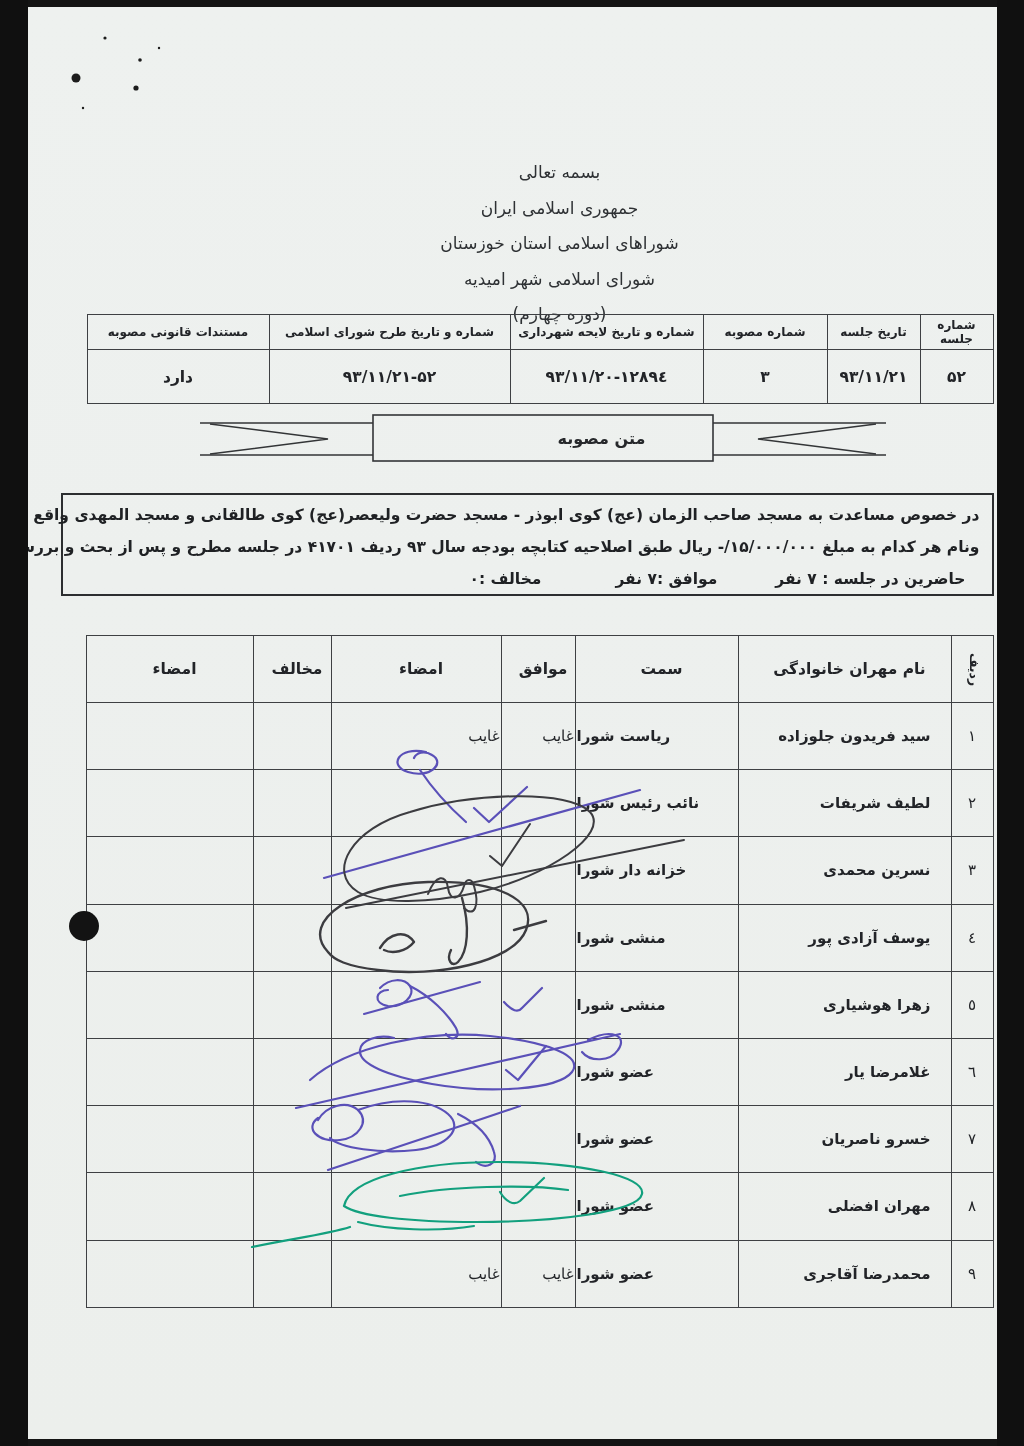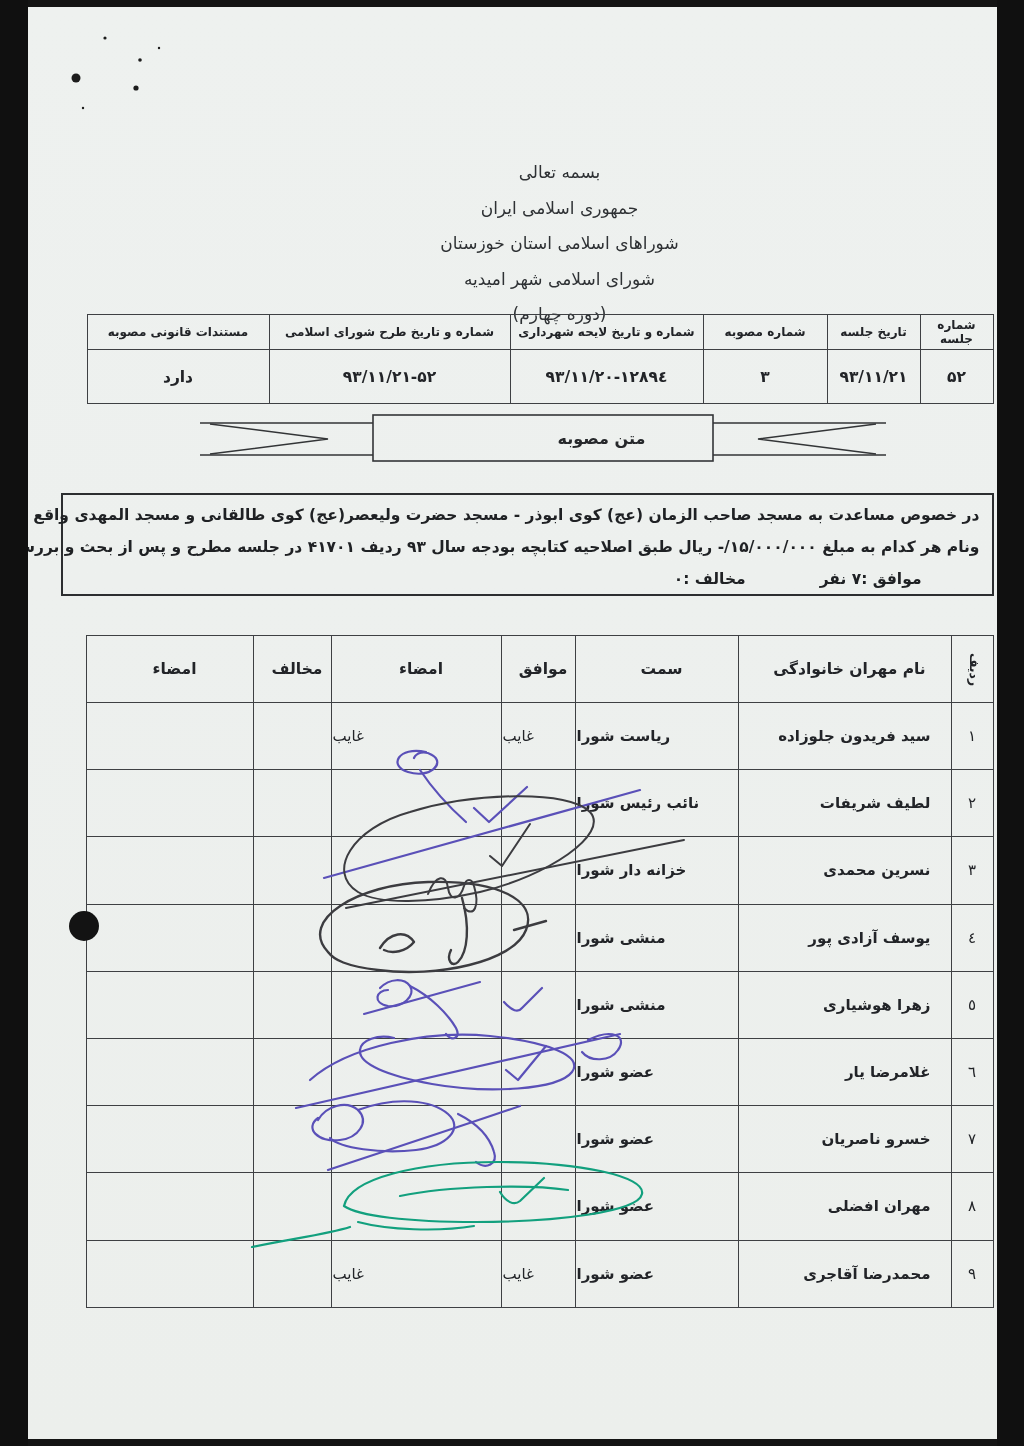--- a/index.html
+++ b/index.html
@@ -44,21 +44,21 @@
   
   .members-title{position:absolute;right:58px;top:595px;width:906px;text-align:center;
                  font-size:17.5px;font-weight:bold;color:#202225;}
   .members-table{position:absolute;right:58px;top:628px;width:907px;}
   .members-table td{border:1.3px solid #3e4043;vertical-align:middle;color:#222428;overflow:hidden;}
   .members-table .mh td{height:64px;text-align:center;font-weight:bold;font-size:15.5px;padding-left:11px;}
   .members-table .mr td{height:64.2px;font-size:15px;}
   .members-table .c-no{text-align:center;font-size:14px;}
   .members-table .c-name{text-align:right;padding-right:20px;font-weight:bold;font-size:16px;}
   .members-table .c-pos{text-align:left;font-weight:bold;font-size:15px;}
-  .members-table .c-mid{text-align:left;}
+  .members-table .c-mid{text-align:right;font-family:Liberation Serif, serif;}
   .rot{display:inline-block;transform:rotate(90deg);font-size:12.5px;}
   .spaced{letter-spacing:4px;}
 
   .ink-overlay{position:absolute;left:0;top:0;width:1024px;height:1446px;pointer-events:none;}
   .ink-overlay path{fill:none;stroke-linecap:round;stroke-linejoin:round;}
 </style>
 </head>
 <body>
 
 <div class="stage">
@@ -115,20 +115,21 @@
     </div>
 
     <div class="res-box">
       <div class="rline">در خصوص مساعدت به مسجد صاحب الزمان (عج) کوی ابوذر - مسجد حضرت ولیعصر(عج) کوی طالقانی و مسجد المهدی واقع در شهرک</div>
       <div class="rline">
         <span>ونام هر کدام به مبلغ</span>
         <span class="num" dir="ltr">-/۱۵/۰۰۰/۰۰۰</span>
         <span>ریال طبق اصلاحیه کتابچه بودجه سال ۹۳ ردیف ۴۱۷۰۱ در جلسه مطرح و پس از بحث و بررسی</span>
       </div>
       <div class="rline rline3">
+        <span class="seg seg-present">حاضرین در جلسه : ۷ نفر</span>
         <span class="seg seg-agree">موافق :۷ نفر</span>
         <span class="seg seg-oppose">مخالف :۰</span>
       </div>
     </div>
 
 
     <table class="members-table">
       <colgroup>
         <col style="width:42px">
           <col style="width:213px">

